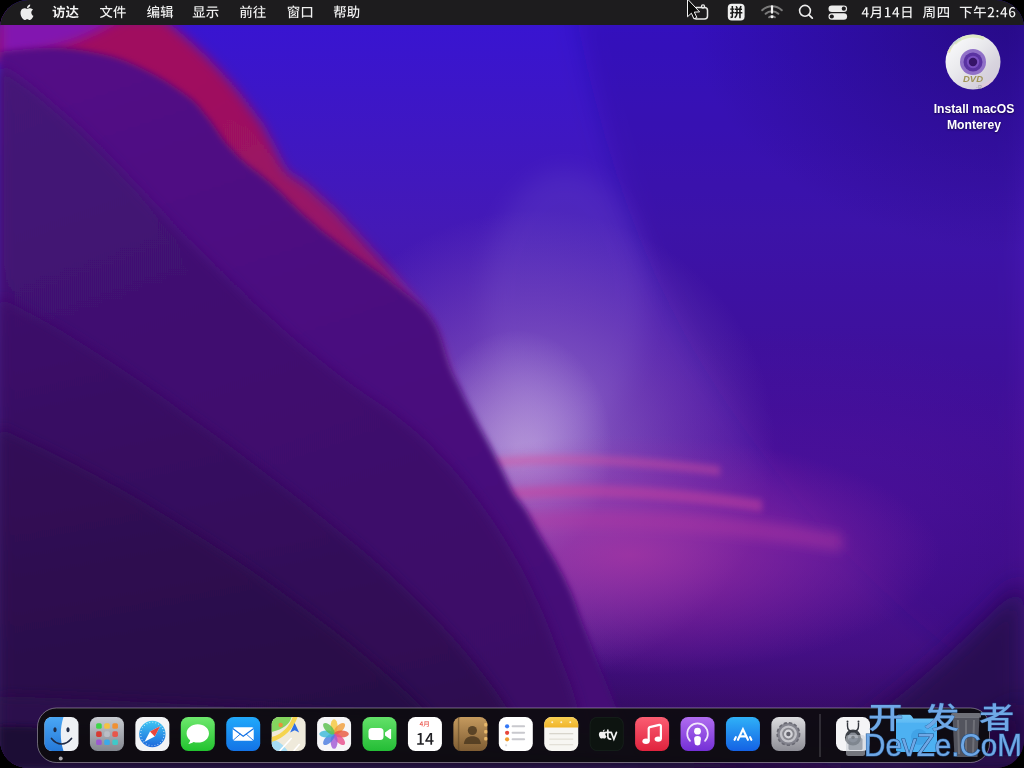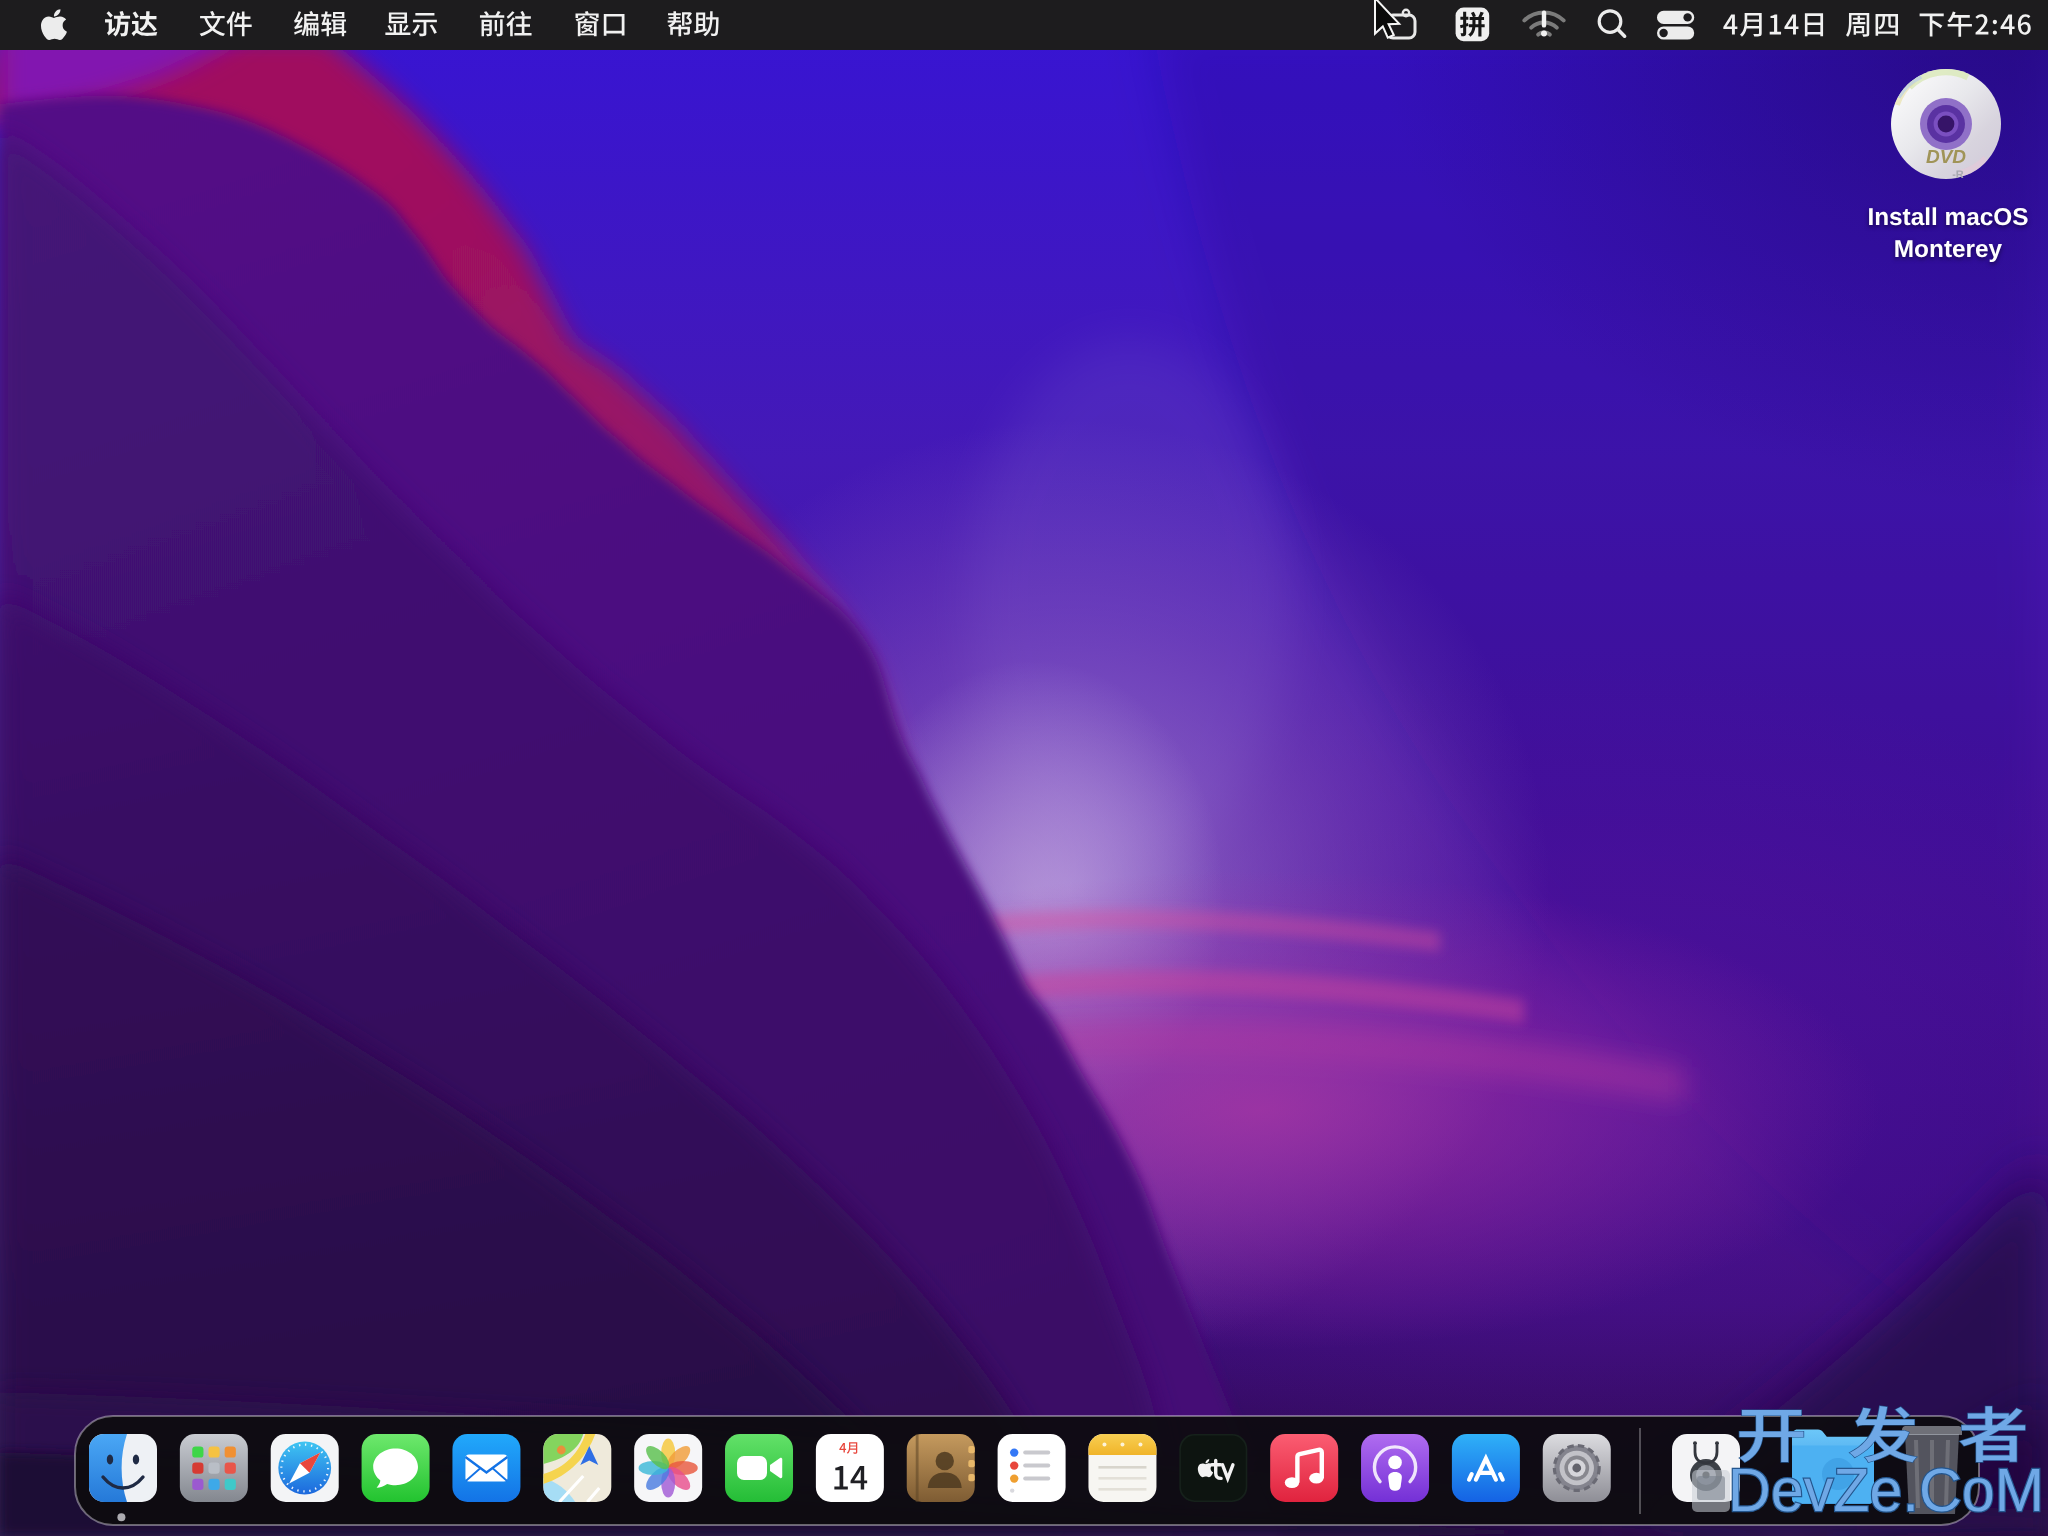--- a/index.html
+++ b/index.html
@@ -1,15 +1,15 @@
 <!DOCTYPE html>
 <html><head><meta charset="utf-8">
 <style>
 html,body{margin:0;padding:0;background:#000;}
-#screen{position:relative;width:1024px;height:768px;overflow:hidden;font-family:"Liberation Sans",sans-serif;-webkit-font-smoothing:antialiased;}
+#screen{position:relative;width:1024px;height:768px;overflow:hidden;font-family:"Liberation Sans",sans-serif;border-radius:28px;-webkit-font-smoothing:antialiased;}
 #screen svg{display:block;}
 .abs{position:absolute;}
 </style></head><body>
 <div id="screen">
 
 <svg class="abs" style="left:0;top:0" width="1024" height="768" viewBox="0 0 1024 768">
       <defs>
 <linearGradient id="base" x1="0" y1="0" x2="0" y2="1">
  <stop offset="0" stop-color="#3714d4"></stop>
           <stop offset="0.3" stop-color="#4419b6"></stop>

